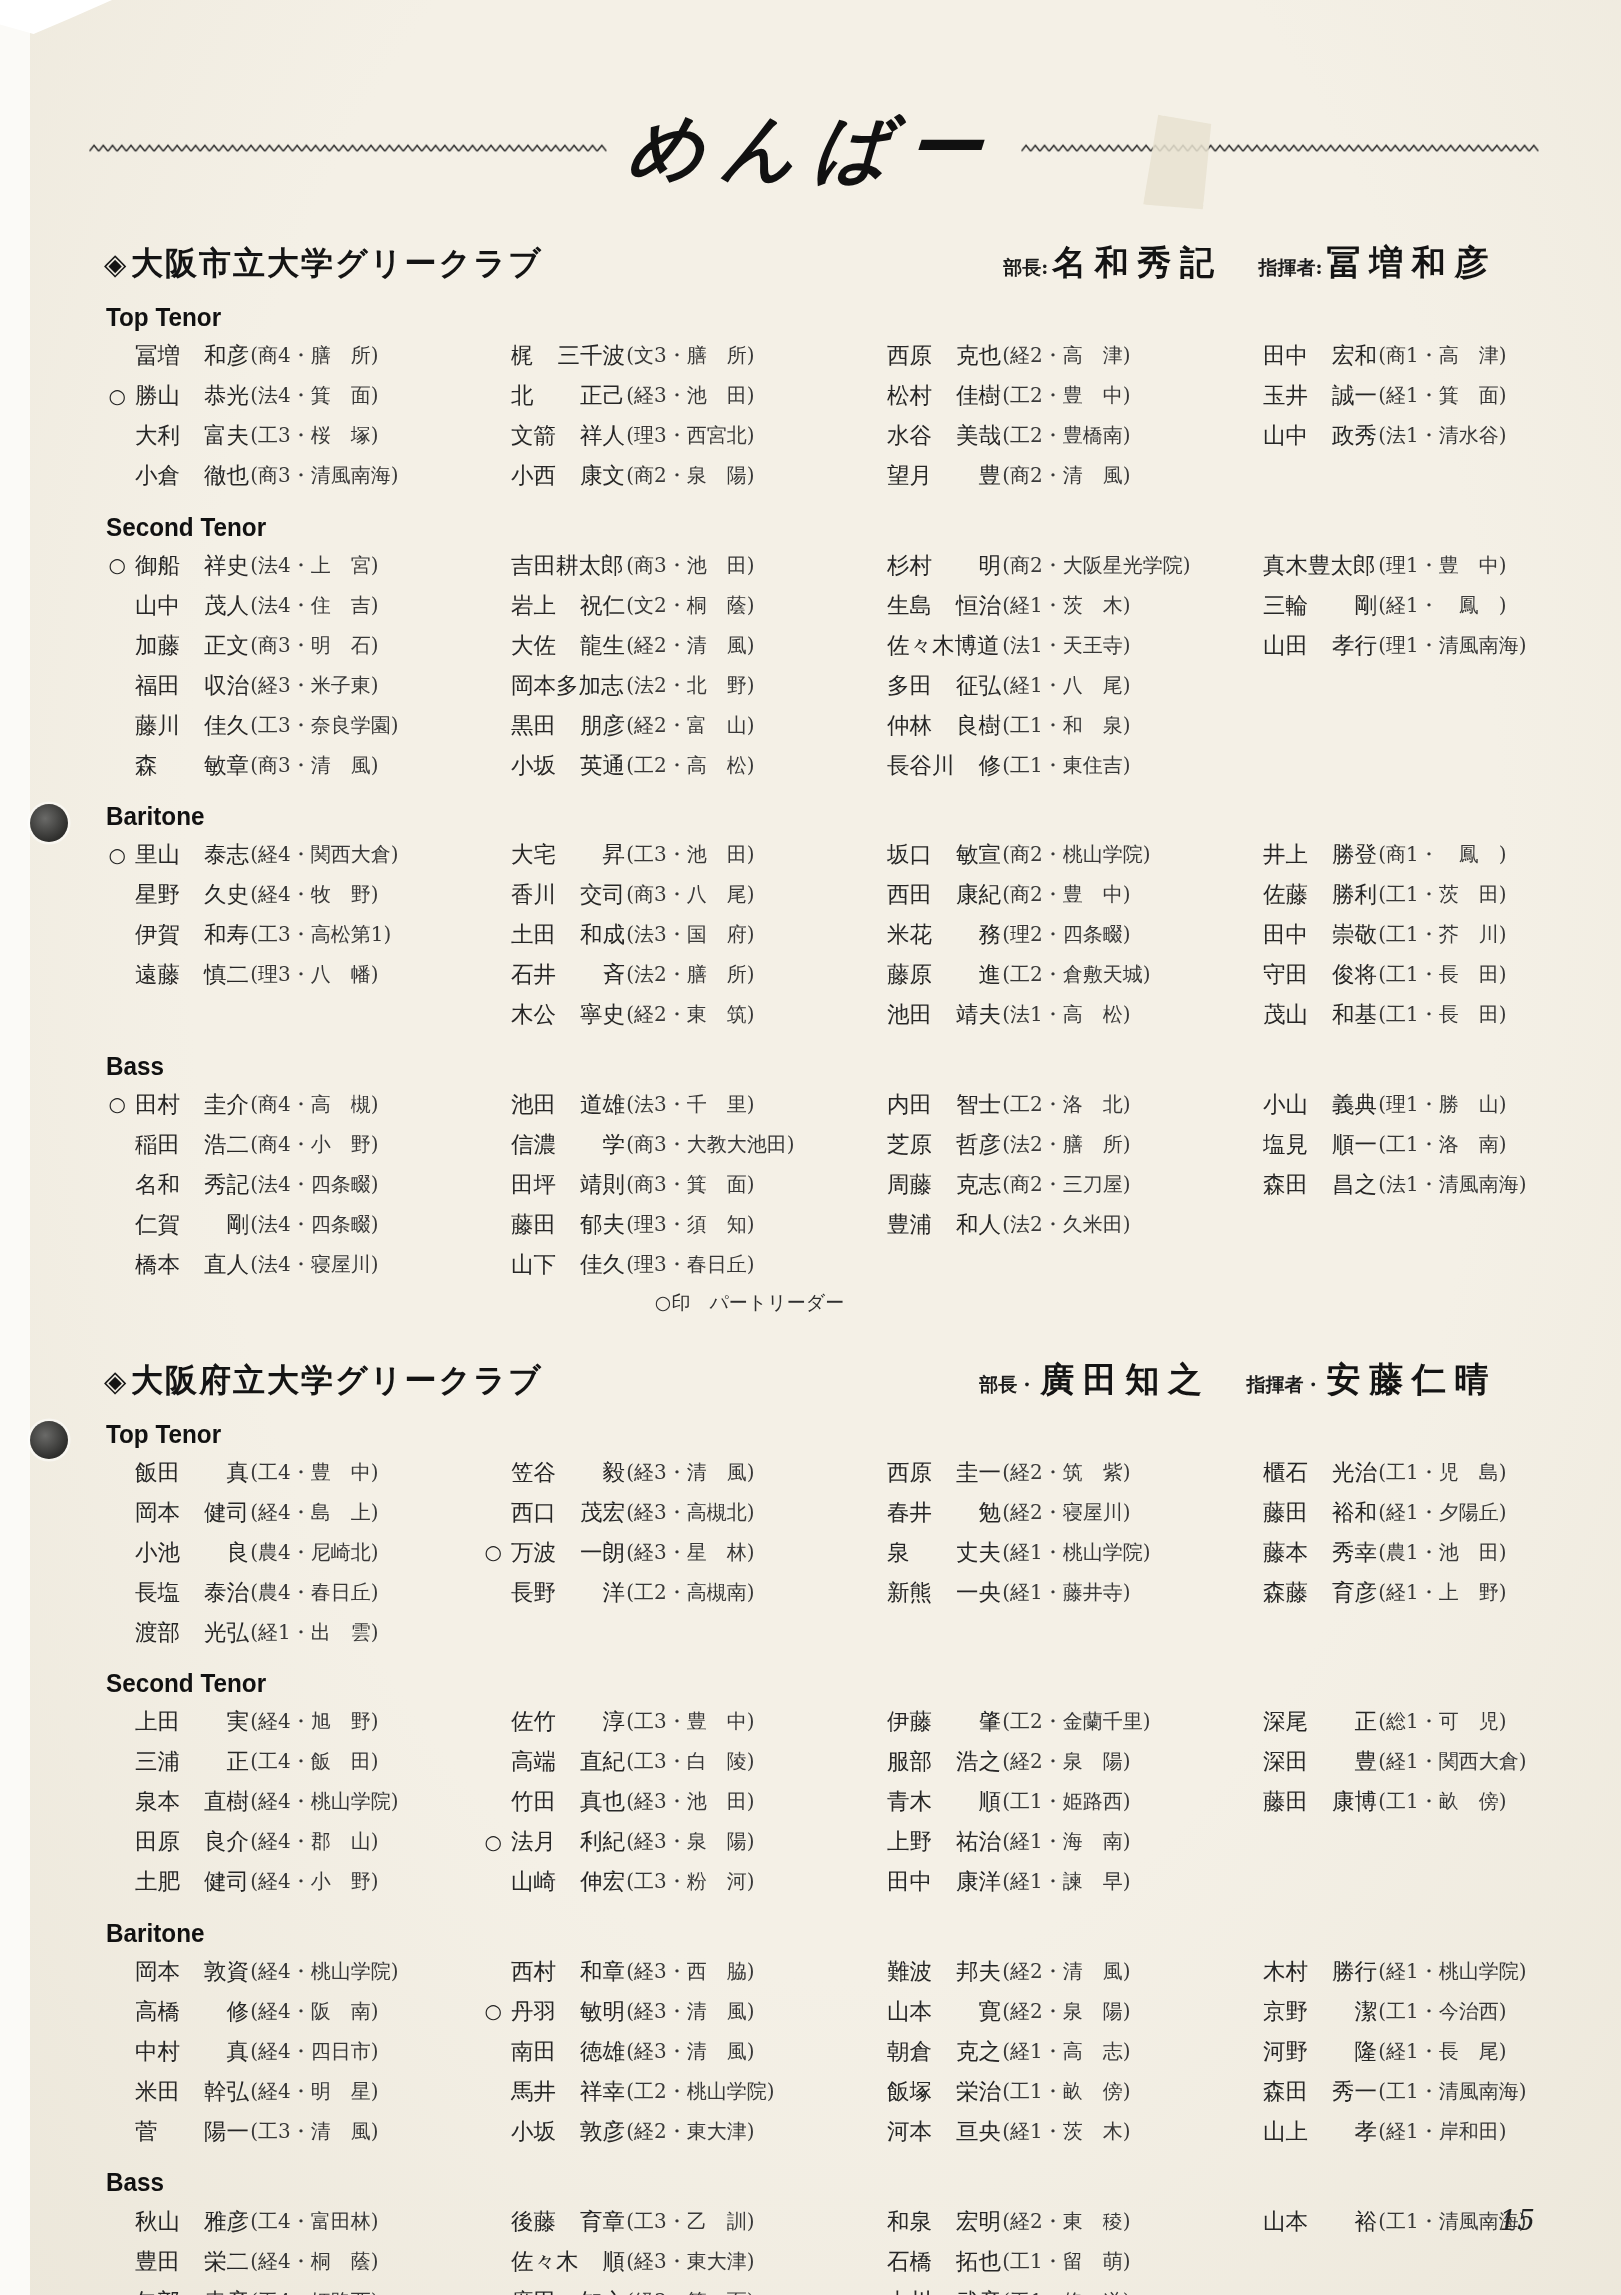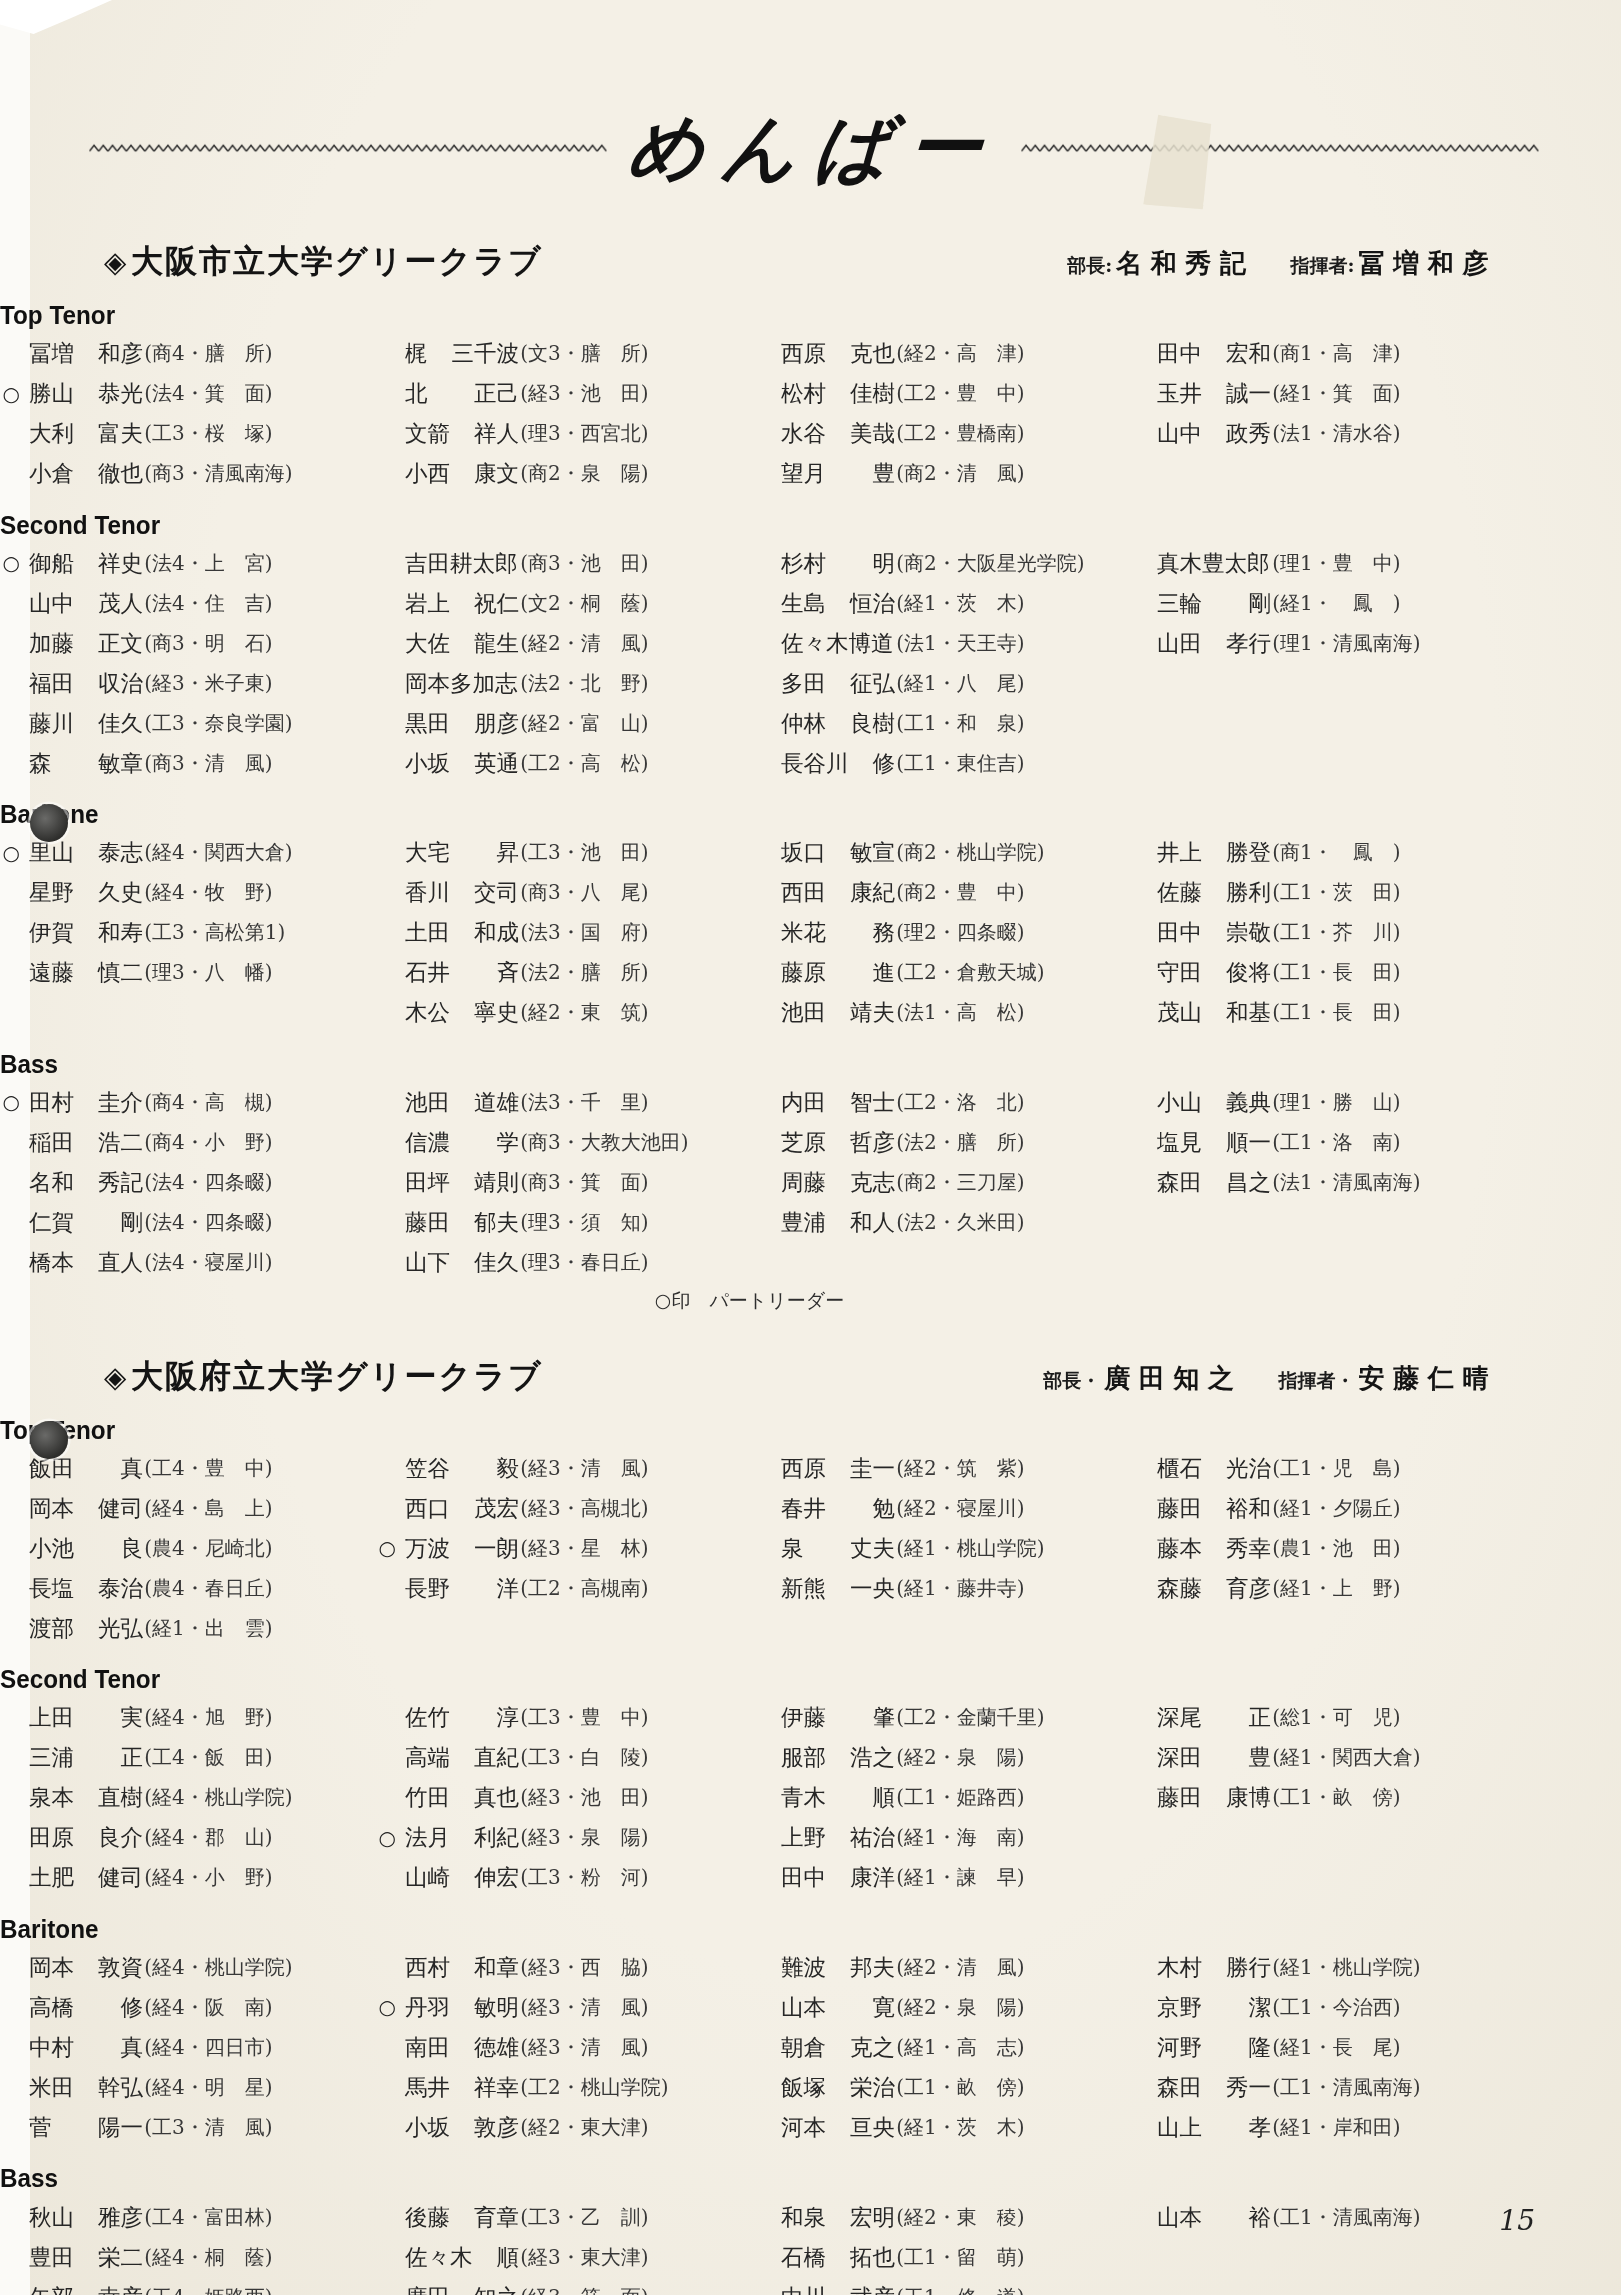--- a/index.html
+++ b/index.html
@@ -31,23 +31,23 @@
   .page-title{font-size:74px;font-weight:900;letter-spacing:17px;margin:0 22.5px;
     color:#111;font-style:italic;transform:skewX(-4deg);white-space:nowrap;}
   
   .club-header{display:flex;justify-content:space-between;align-items:baseline;
     margin:41px 125px 0 104px;}
   .club-title{font-size:32px;font-weight:bold;color:#141414;letter-spacing:2px;white-space:nowrap;}
   .bullet{font-size:29px;margin-right:2.6px;}
   .officials{display:flex;gap:36px;align-items:baseline;white-space:nowrap;}
   .official{display:inline-flex;align-items:baseline;}
   .off-label{font-size:19px;font-weight:bold;color:#1c1c1c;}
-  .off-name{font-size:26px;font-weight:bold;letter-spacing:8.6px;color:#141414;margin-left:4px;}
+  .off-name{font-size:34px;font-weight:bold;letter-spacing:8.6px;color:#141414;margin-left:4px;}
   
-  .part{margin-right:26.4px;}
+  .part{margin-left:106px;margin-right:26.4px;}
   .part-label{font-family:"Liberation Sans","DejaVu Sans",sans-serif;
     font-size:26.4px;font-weight:700;color:#111;margin:16px 0 2.6px;
     transform:scaleX(.92);transform-origin:left;}
   .cols{display:flex;}
   .col{width:376px;flex:0 0 376px;}
   .entry{height:40px;display:flex;align-items:center;position:relative;
     padding-left:29px;white-space:nowrap;}
   .mark{position:absolute;left:2.6px;top:50%;transform:translateY(-50%);
     font-size:20px;color:#222;}
   .name{display:inline-flex;justify-content:space-between;width:114px;

